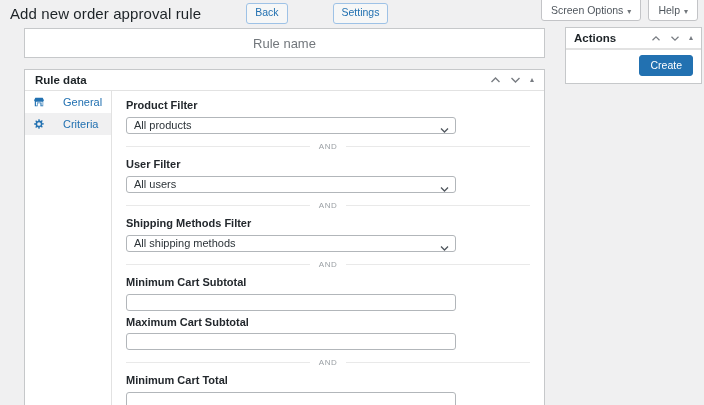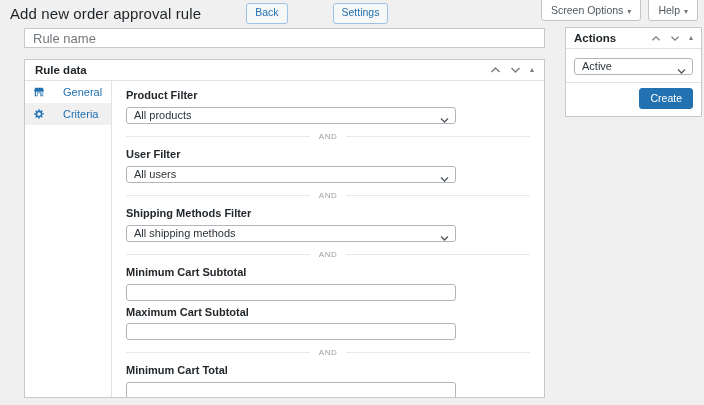--- a/index.html
+++ b/index.html
@@ -25,22 +25,22 @@
   .page-title { font-size: 15px; font-weight: 400; color: #1d2327; letter-spacing: 0.1px; }
   .title-action {
     background: #f6f7f7; border: 1px solid #9ec2e6; border-radius: 3px;
     color: #2271b1; font-family: inherit; font-size: 10.5px;
     padding: 2px 8px 3px; cursor: pointer; line-height: 1.3; margin-left: 37px;
   }
 
   
   .main-left { position: absolute; left: 24px; top: 28px; width: 521px; }
   .rule-name-input {
-    width: 100%; height: 20px; border: 1px solid #c6c8ca; background: #fff;
-    font-family: inherit; font-size: 13px; color: #be185d; padding: 0 8px; outline: none;
+    width: 100%; height: 30px; border: 1px solid #c6c8ca; background: #fff;
+    font-family: inherit; font-size: 13px; color: #be185d; padding: 0 8px; outline: none; text-align: center;
   }
   .rule-name-input::placeholder { color: #72777c; opacity: 1; }
 
   
   .postbox { background: #fff; border: 1px solid #c6c8ca; margin-top: 11px; }
   .postbox-header {
     display: flex; justify-content: space-between; align-items: center;
     padding: 4px 10px; border-bottom: 1px solid #e2e2e2; cursor: move;
   }
   .hndle { font-size: 11.5px; font-weight: bold; color: #1d2327; }
@@ -195,29 +195,17 @@
             <svg width="10" height="7" viewBox="0 0 11 8">
                 <path d="M1.5 2 L5.5 6 L9.5 2" fill="none" stroke="#787c82" stroke-width="1.4"></path>
               </svg>
           </span>
         </button>
         <button class="hbtn">
           <span class="collapse-glyph">▴</span>
         </button>
       </span>
     </div>
-    <div class="actions-body">
-      <div class="select-wrap" style="width:100%;">
-        <select class="wp-select">
-          <option>Active</option>
-        </select>
-        <span class="select-chevron">
-          <svg width="9" height="7" viewBox="0 0 9 7">
-              <path d="M1 1.5 L4.5 5 L8 1.5" fill="none" stroke="#50575e" stroke-width="1.3"></path>
-            </svg>
-        </span>
-      </div>
-    </div>
     <div class="actions-footer">
       <button class="create-button">Create</button>
     </div>
   </div>
 </div>
 
 </body></html>

